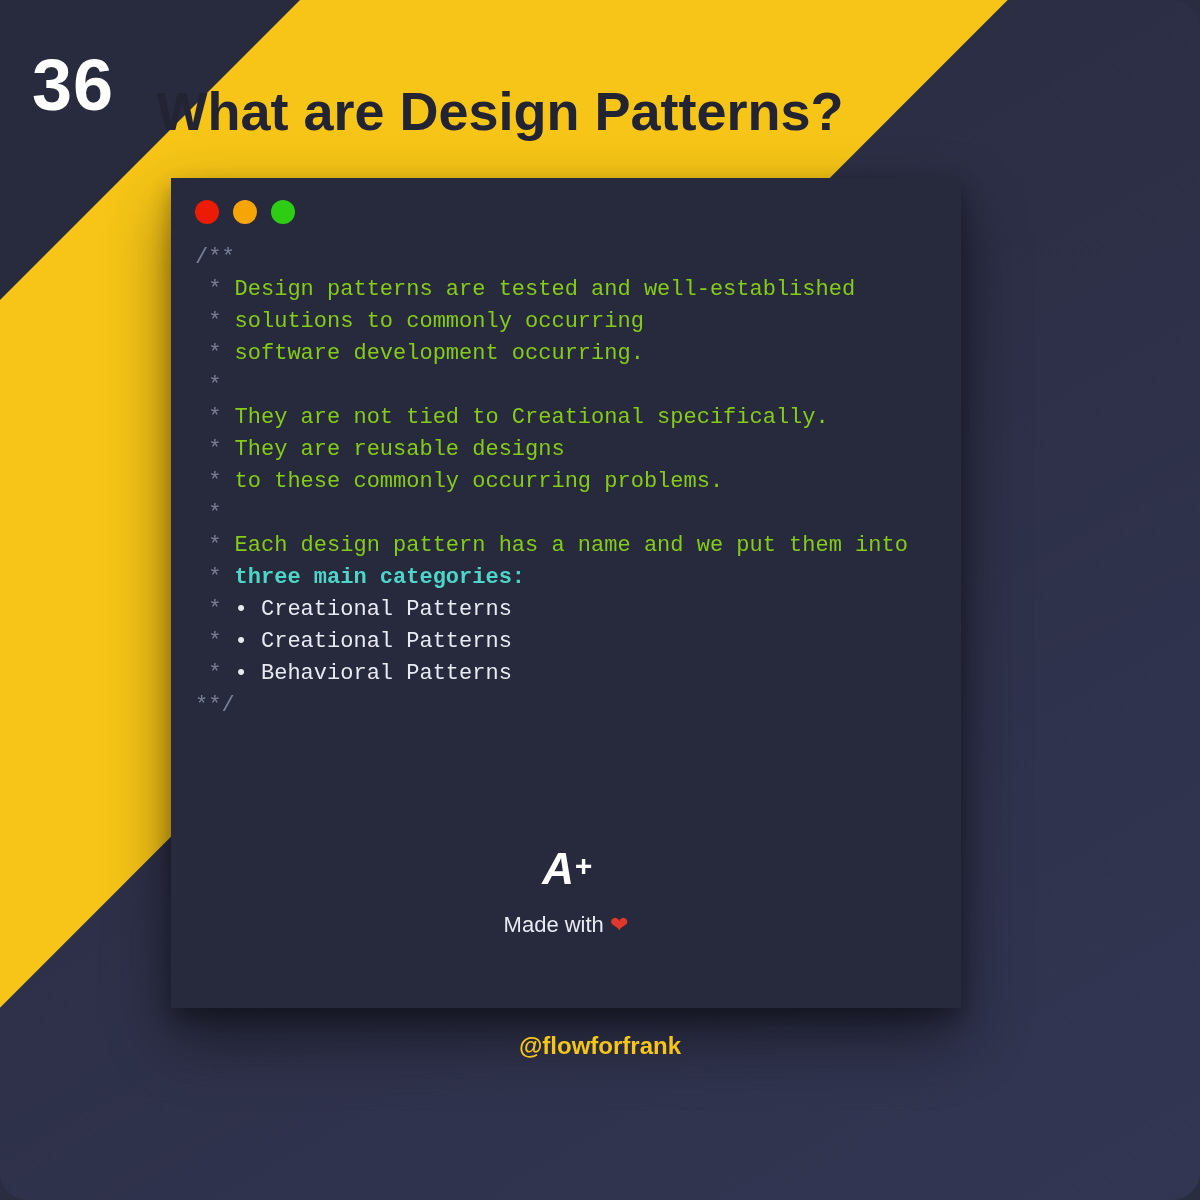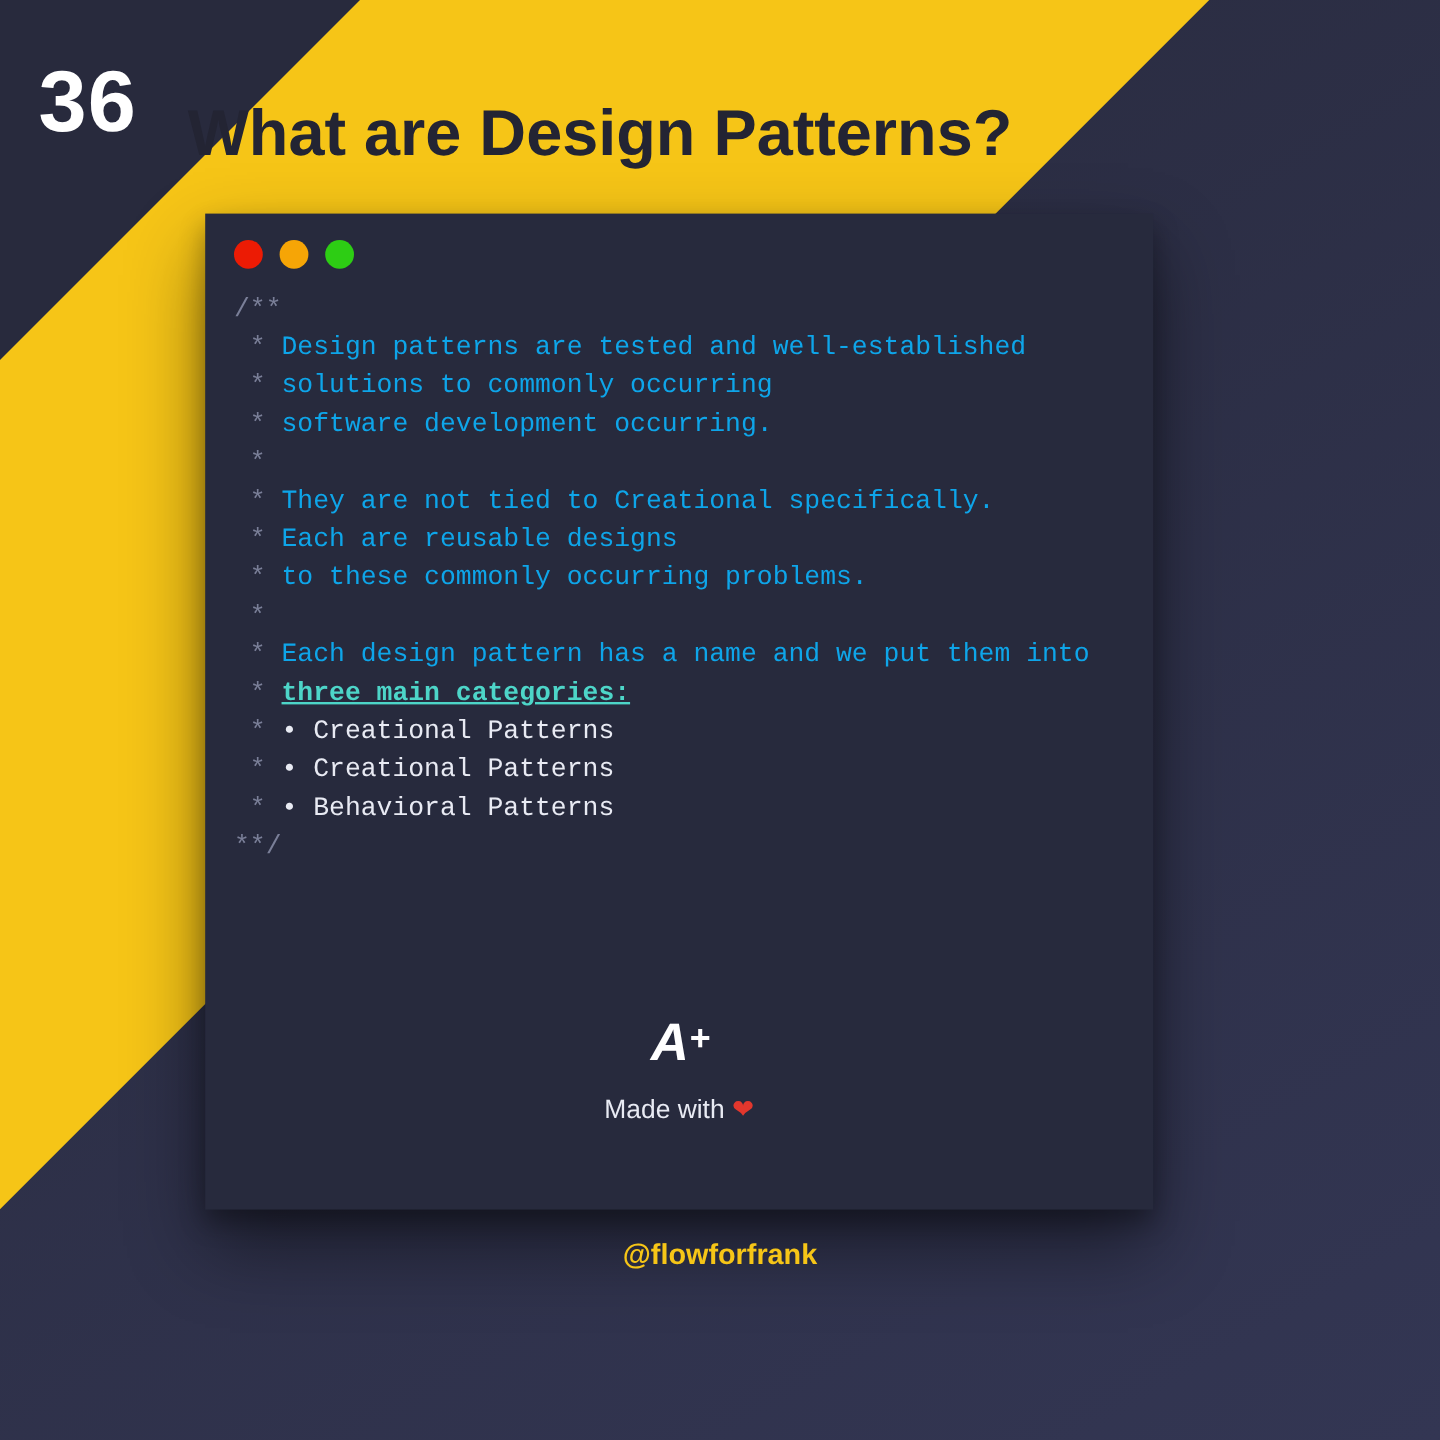--- a/index.html
+++ b/index.html
@@ -9,20 +9,21 @@
     height: 1200px;
     overflow: hidden;
     font-family: "Segoe UI", "Helvetica Neue", Arial, sans-serif;
     background: #2a2d42;
   }
   .stage {
     position: relative;
     width: 1200px;
     height: 1200px;
     background: linear-gradient(150deg, #282a3d 0%, #333653 100%);
+    border-radius: 28px;
   }
   
   .band {
     position: absolute;
     width: 2600px;
     height: 520px;
     background: #f6c517;
     top: -120px;
     left: -800px;
     transform: rotate(-45deg);
@@ -82,23 +83,23 @@
   .dot.red    { background: #ec1b04; }
   .dot.yellow { background: #f6a506; }
   .dot.green  { background: #2dcd14; }
   .code {
     font-family: "Consolas", "Menlo", "Courier New", monospace;
     font-size: 22px;
     line-height: 32px;
     white-space: pre;
     color: #7a7f98; 
   }
-  .code .light   { color: #0ea5e9; }
+  .code .light   { color: #84cc16; }
   .code .cat     { color: #e8eaf3; }
-  .code .link    { color: #4dd5c8; font-weight: 700; text-decoration: underline; }
+  .code .link    { color: #4dd5c8; font-weight: 700; }
   .footer-logo {
     position: absolute;
     left: 0;
     width: 790px;
     bottom: 70px;
     text-align: center;
     color: #e8eaf3;
   }
   .logo-a {
     font-size: 44px;
@@ -143,21 +144,21 @@
       <div class="dot yellow"></div>
       <div class="dot green"></div>
     </div>
 
     <div class="code"><span>/**</span>
  * <span class="light">Design patterns are tested and well-established</span>
  * <span class="light">solutions to commonly occurring</span>
  * <span class="light">software development occurring.</span>
  *<span></span>
  * <span class="light">They are not tied to Creational specifically.</span>
- * <span class="light">Each are reusable designs</span>
+ * <span class="light">They are reusable designs</span>
  * <span class="light">to these commonly occurring problems.</span>
  *<span></span>
  * <span class="light">Each design pattern has a name and we put them into</span>
  * <span class="link">three main categories:</span>
  * <span class="cat">•</span> <span class="cat">Creational Patterns</span>
  * <span class="cat">•</span> <span class="cat">Creational Patterns</span>
  * <span class="cat">•</span> <span class="cat">Behavioral Patterns</span>
 <span>**/</span></div>
 
     <div class="footer-logo">

